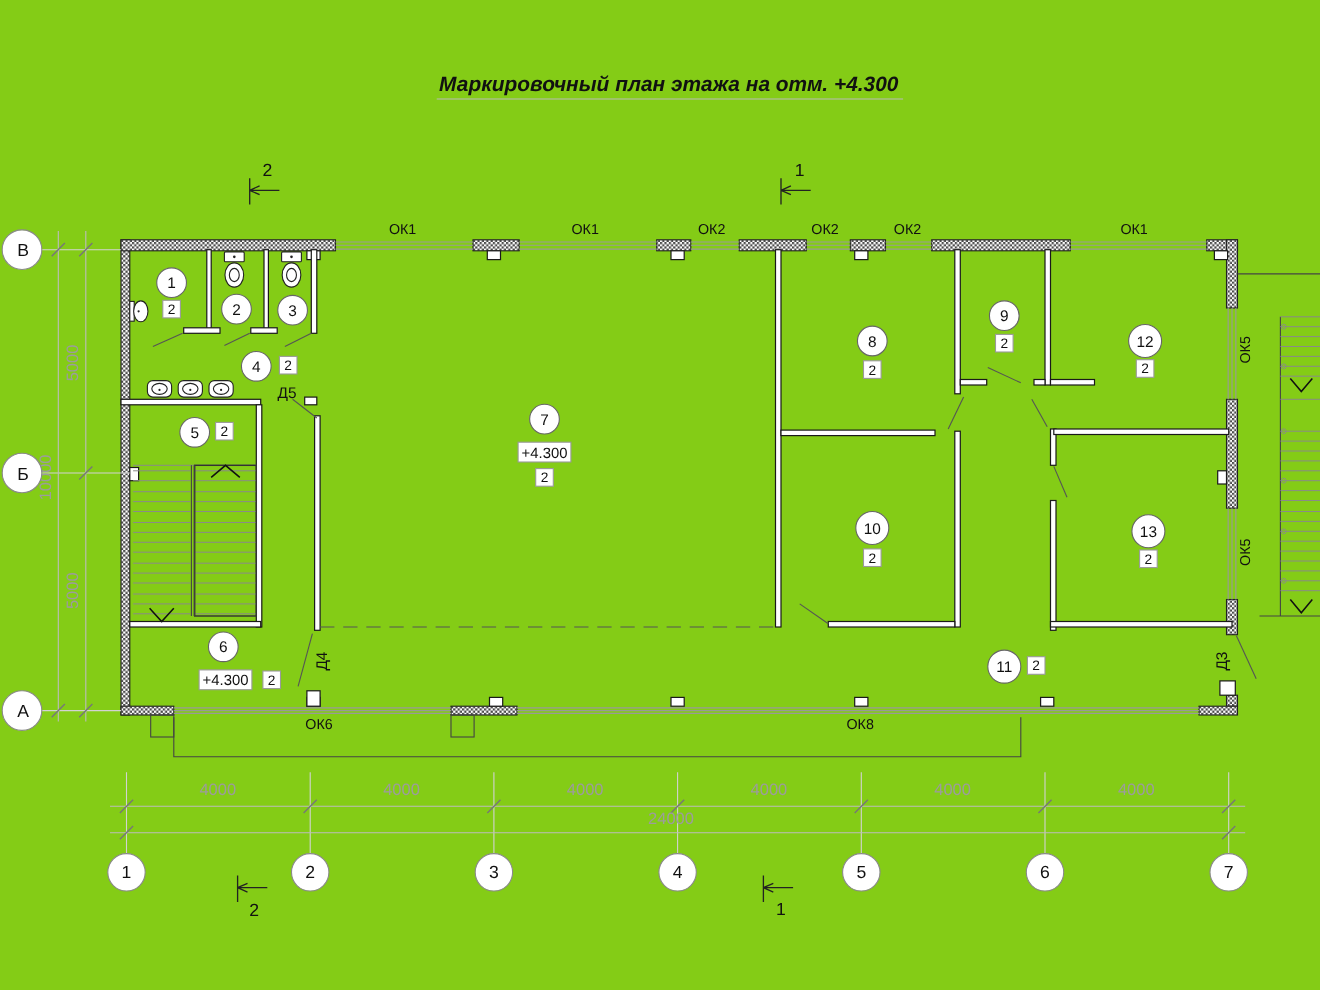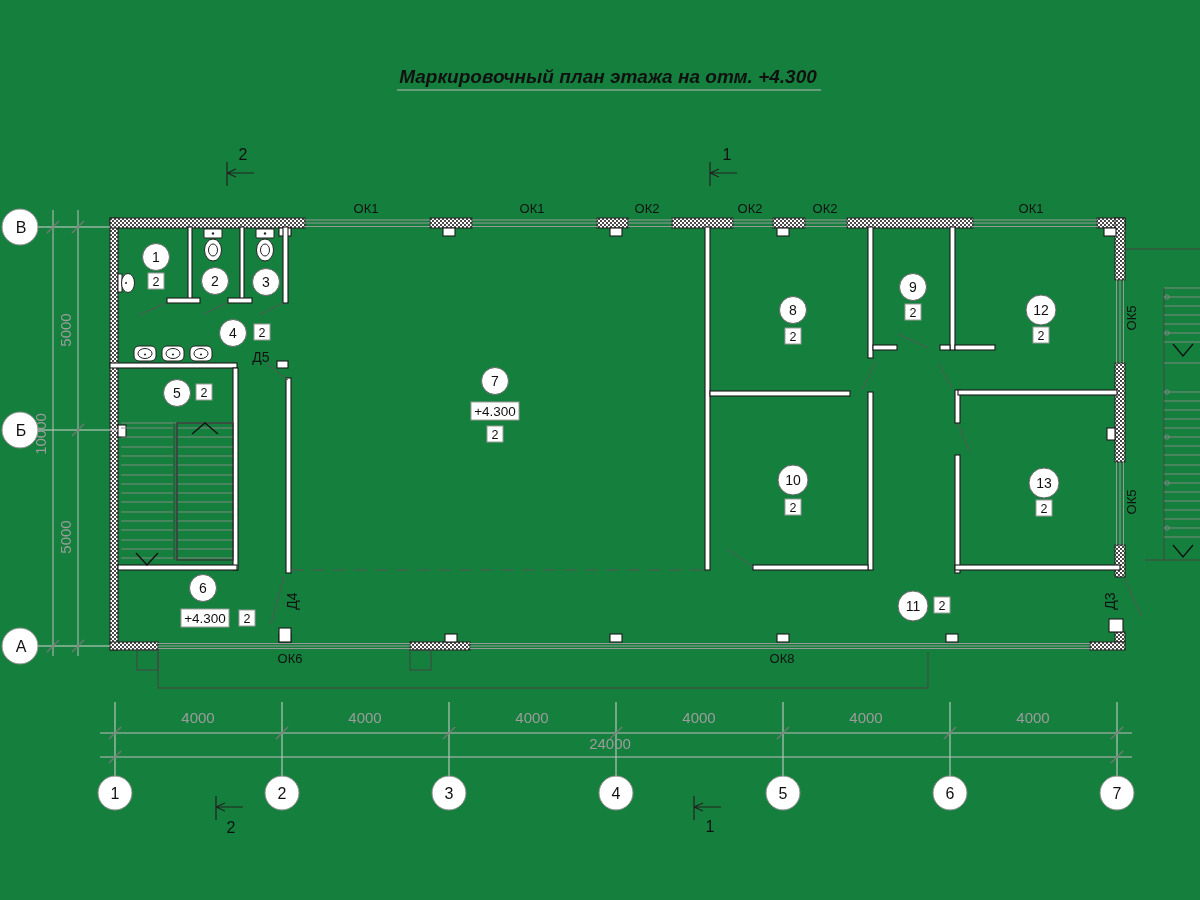--- a/index.html
+++ b/index.html
@@ -1,16 +1,16 @@
 <!DOCTYPE html>
 <html><head>
 <meta charset="utf-8">
 <style>
   html,body{margin:0;padding:0;background:#fff}
-  .page{width:1200px;height:900px;position:relative;background:#15803d;overflow:hidden}
+  .page{width:1200px;height:900px;position:relative;background:#84cc16;overflow:hidden}
   svg{display:block}
   text{font-family:"Liberation Sans",sans-serif;fill:#111}
   .title{font-size:19px;font-style:italic;font-weight:600;text-anchor:middle}
   .pier{fill:url(#hat);stroke:#222;stroke-width:1}
   .pw{fill:#fff;stroke:#1a1a1a;stroke-width:1.1}
   .gl{stroke:#999;stroke-width:1;fill:none}
   .tl{stroke:#444;stroke-width:1;fill:none}
   .leaf{stroke:#555;stroke-width:1;fill:none}
   .tr{stroke:#8a8a8a;stroke-width:0.9;fill:none}
   .arw{stroke:#111;stroke-width:1.4;fill:none}

